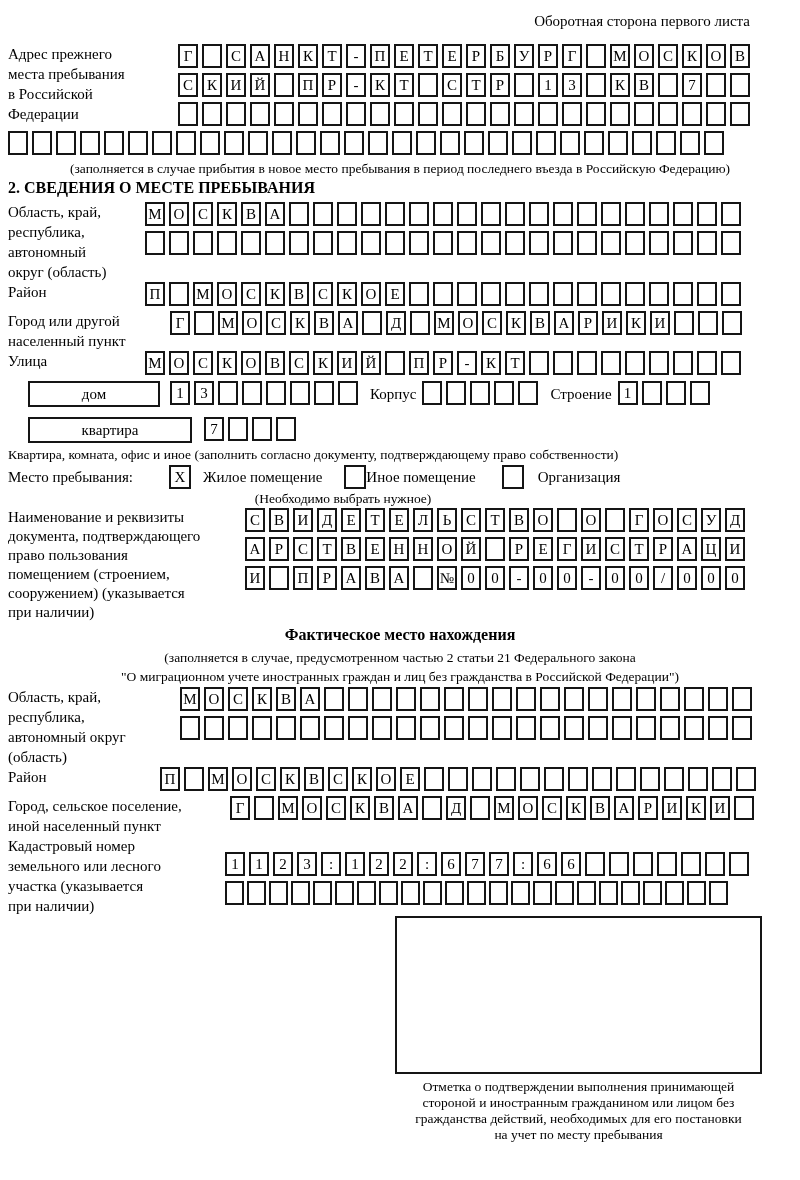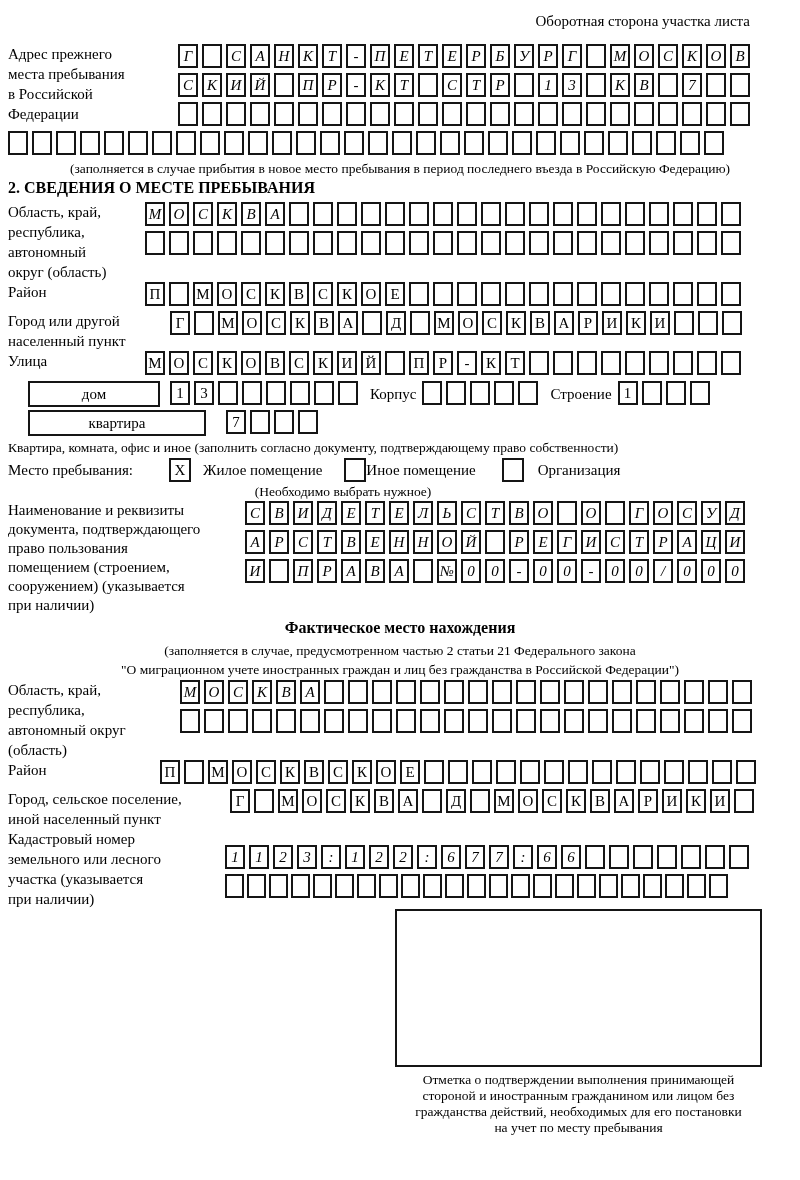--- a/index.html
+++ b/index.html
@@ -6,52 +6,52 @@
   body{width:800px;height:1180px;overflow:hidden;background:#ffffff;color:#000;
        font-family:"Liberation Serif", serif;}
   .page{padding:12px 8px 0 8px;}
   .hdr{text-align:right;padding-right:42px;font-size:15px;line-height:18px;margin-bottom:14px;}
   .frow{display:flex;align-items:flex-start;}
   .flabel{font-size:15px;line-height:20px;flex:0 0 auto;}
   .pre{white-space:pre-line;}
   .w170{width:170px}.w137{width:137px}.w162{width:162px}
   .w237{width:237px;line-height:19px}
   .w172{width:172px}.w152{width:152px}.w222{width:222px}.w217{width:217px}
-  .rows{flex:0 0 auto;font-style:italic;}
+  .rows{flex:0 0 auto;}
   .boxrow{white-space:nowrap;height:24px;margin-bottom:5px;}
   .cbox{display:inline-block;box-sizing:border-box;width:20px;height:24px;border:2px solid #151515;
         margin-right:4px;text-align:center;font-size:15px;line-height:20px;vertical-align:top;}
   .cbox.sm{width:19px;margin-right:3px;}
   .note{font-size:13.5px;line-height:17px;margin-bottom:2px;}
   .center{text-align:center;}
   .title{font-weight:bold;font-size:16px;margin:0 0 5px 0;}
   .title2{font-weight:bold;font-size:16px;text-align:center;margin:4px 0 5px 0;}
   .houserow{display:flex;align-items:flex-start;margin:1px 0 3px 0;padding-left:20px;}
   .widebox{box-sizing:border-box;border:2px solid #151515;height:26px;line-height:22px;
            text-align:center;font-size:15px;flex:0 0 auto;}
   .wb164{width:132px;margin-right:10px}
-  .wb200{width:178px;margin-right:20px}
-  .inlbl{font-size:15px;line-height:26px;margin:0 6px 0 8px;flex:0 0 auto;text-align:center;}
+  .wb200{width:164px;margin-right:12px}
+  .inlbl{font-size:15px;line-height:26px;margin:0 6px 7px 8px;flex:0 0 auto;text-align:center;}
   .boxes{white-space:nowrap;flex:0 0 auto;}
   .stayrow{display:flex;align-items:center;margin:2px 0 0 0;font-size:15px;line-height:24px;}
   .cb{box-sizing:border-box;width:22px;height:24px;border:2px solid #151515;text-align:center;
       font-size:15px;line-height:20px;flex:0 0 auto;}
   .ml36{margin-left:36px}.ml12{margin-left:12px}.ml22{margin-left:22px}
   .ml10{margin-left:0}.ml26{margin-left:26px}.ml14{margin-left:14px}
   .choose{margin:1px 0 1px 125px;width:420px;text-align:center;font-size:13.5px;line-height:17px;}
   .cadrows{margin-top:16px;}
   .stampbox{box-sizing:border-box;border:2px solid #151515;width:367px;height:158px;margin-left:387px;}
   .stampnote{font-size:13.5px;line-height:16px;text-align:center;width:385px;margin-left:378px;margin-top:5px;}
 </style>
 </head>
 <body>
 
 <div class="page">
 
-  <div class="hdr">Оборотная сторона участка листа</div>
+  <div class="hdr">Оборотная сторона первого листа</div>
 
   <div class="frow">
     <div class="flabel w170 pre">Адрес прежнего
 места пребывания
 в Российской
 Федерации</div>
     <div class="rows">
       <div class="boxrow"><span class="cbox">Г</span><span class="cbox"></span><span class="cbox">С</span><span class="cbox">А</span><span class="cbox">Н</span><span class="cbox">К</span><span class="cbox">Т</span><span class="cbox">-</span><span class="cbox">П</span><span class="cbox">Е</span><span class="cbox">Т</span><span class="cbox">Е</span><span class="cbox">Р</span><span class="cbox">Б</span><span class="cbox">У</span><span class="cbox">Р</span><span class="cbox">Г</span><span class="cbox"></span><span class="cbox">М</span><span class="cbox">О</span><span class="cbox">С</span><span class="cbox">К</span><span class="cbox">О</span><span class="cbox">В</span></div>
       <div class="boxrow"><span class="cbox">С</span><span class="cbox">К</span><span class="cbox">И</span><span class="cbox">Й</span><span class="cbox"></span><span class="cbox">П</span><span class="cbox">Р</span><span class="cbox">-</span><span class="cbox">К</span><span class="cbox">Т</span><span class="cbox"></span><span class="cbox">С</span><span class="cbox">Т</span><span class="cbox">Р</span><span class="cbox"></span><span class="cbox">1</span><span class="cbox">3</span><span class="cbox"></span><span class="cbox">К</span><span class="cbox">В</span><span class="cbox"></span><span class="cbox">7</span><span class="cbox"></span><span class="cbox"></span></div>
       <div class="boxrow"><span class="cbox"></span><span class="cbox"></span><span class="cbox"></span><span class="cbox"></span><span class="cbox"></span><span class="cbox"></span><span class="cbox"></span><span class="cbox"></span><span class="cbox"></span><span class="cbox"></span><span class="cbox"></span><span class="cbox"></span><span class="cbox"></span><span class="cbox"></span><span class="cbox"></span><span class="cbox"></span><span class="cbox"></span><span class="cbox"></span><span class="cbox"></span><span class="cbox"></span><span class="cbox"></span><span class="cbox"></span><span class="cbox"></span><span class="cbox"></span></div>

